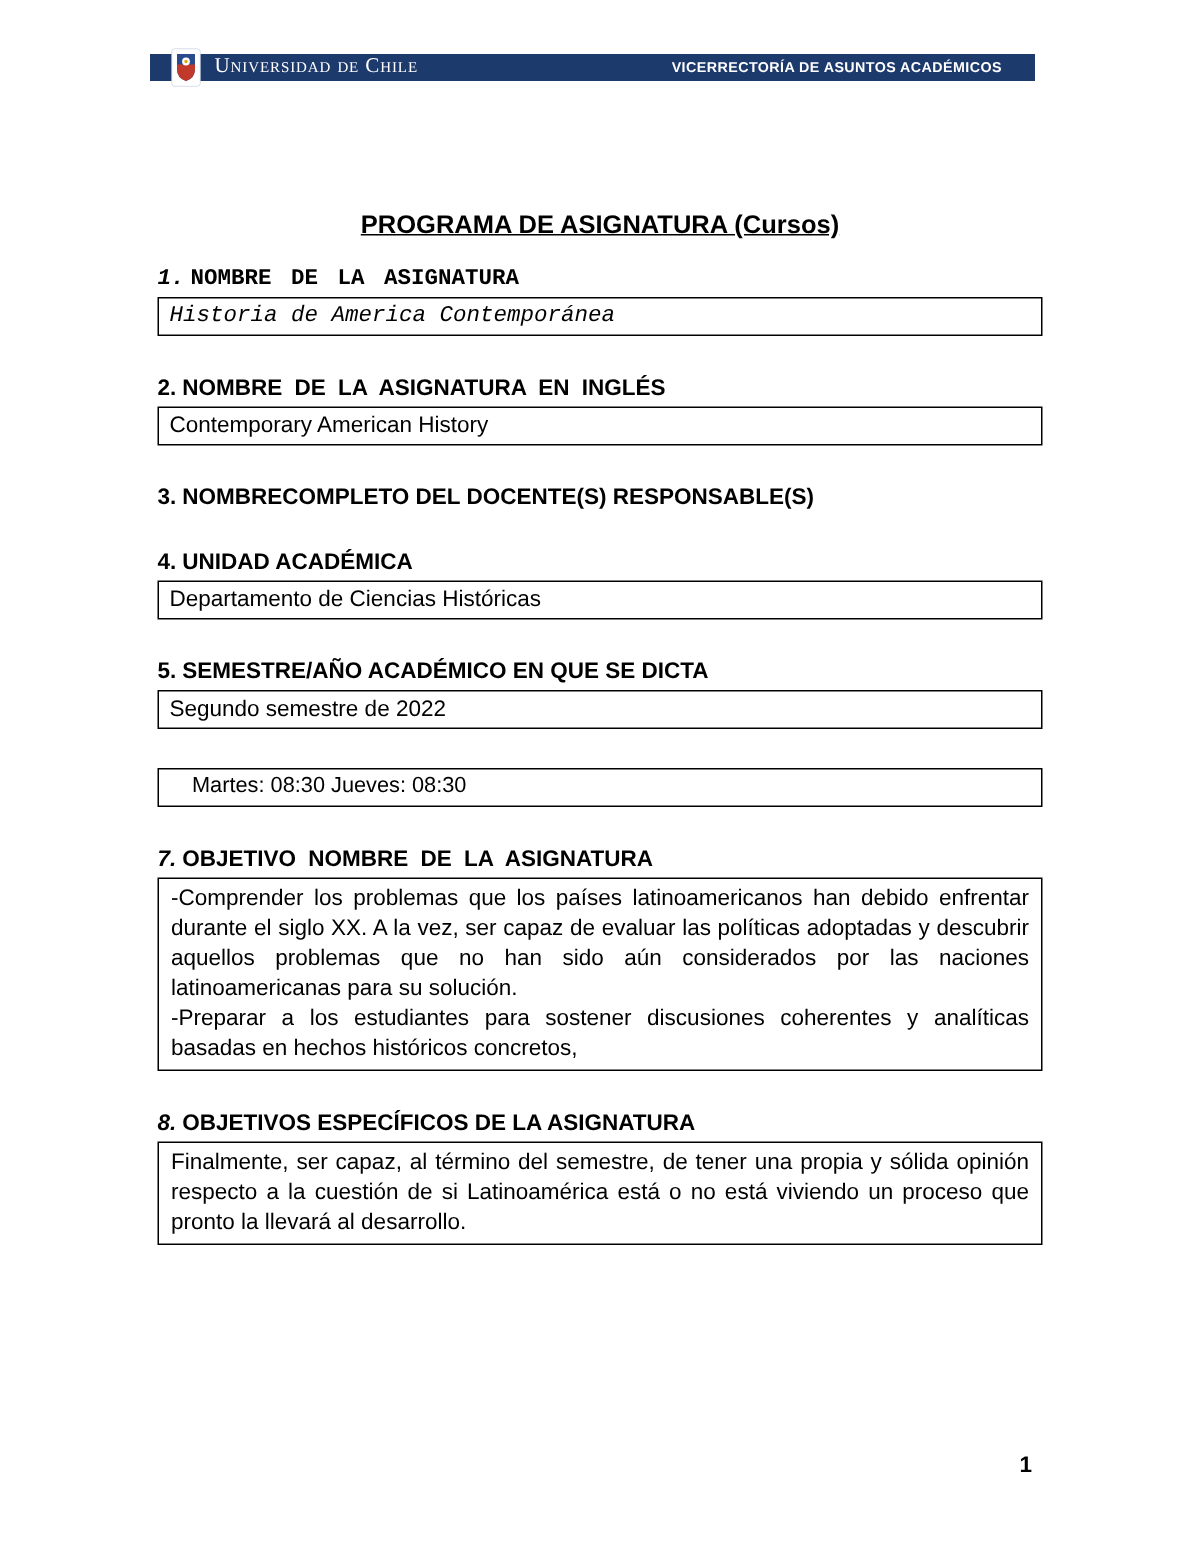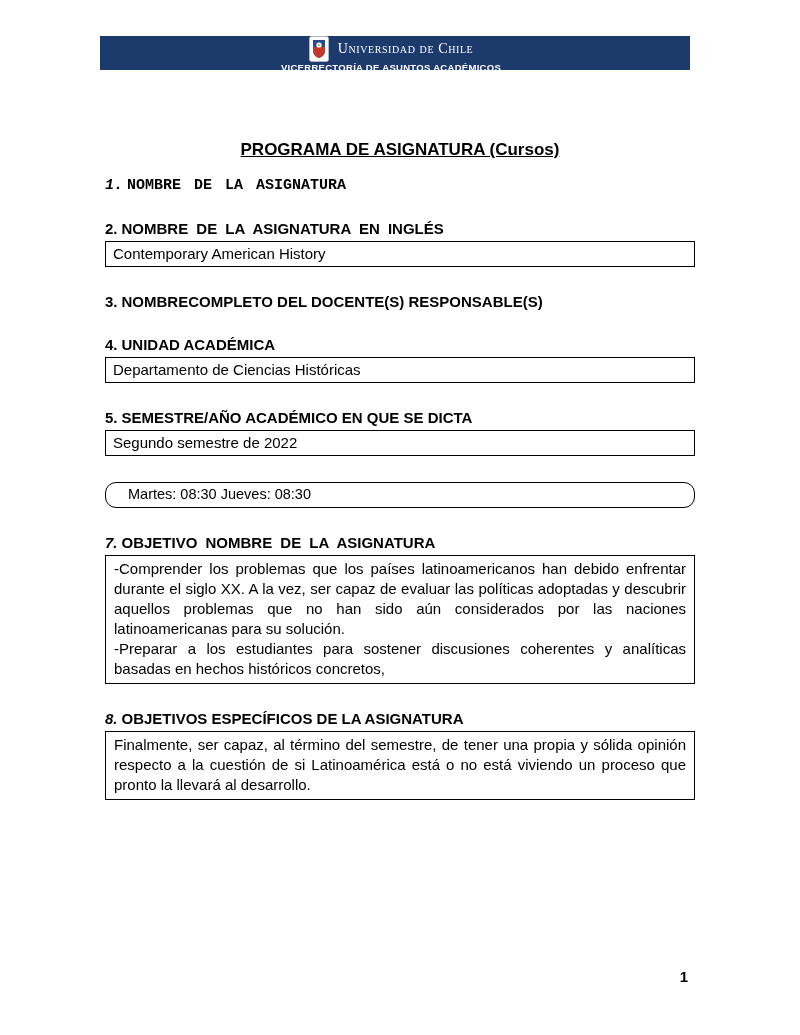--- a/index.html
+++ b/index.html
@@ -10,28 +10,27 @@
     background:#ffffff;
     font-family:"Liberation Sans", sans-serif;
     color:#000;
     overflow:hidden;
   }
 
   
   .header-bar {
     position:absolute;
     left:100px; top:36px;
-    width:590px; height:34px;
+    width:590px; height:18px;
     background:#1d3a6d;
     display:flex;
     align-items:center;
     justify-content:space-between;
     box-sizing:border-box;
     padding:0 22px 0 14px;
-    flex-direction:column;
   }
   .header-left { display:flex; align-items:center; gap:9px; }
   .logo-icon { display:inline-flex; width:20px; height:26px; }
   .univ-name {
     color:#fff;
     font-family:"Liberation Serif", serif;
     font-variant:small-caps;
     font-size:14px;
     letter-spacing:0.6px;
     white-space:nowrap;
@@ -73,21 +72,21 @@
   .section-box {
     border:1px solid #000;
     box-sizing:border-box;
     width:590px;
     padding:2px 7px 3px 7px;
     font-size:15px;
     line-height:19px;
     min-height:24px;
   }
   .section-box.italic { font-style:italic; }
-  .section-box.indent { padding-left:22px; font-size:14.5px;border-radius:11px; }
+  .section-box.indent { padding-left:22px; font-size:14.5px; }
   .section-box.multi {
     line-height:20px;
     padding:3px 8px 4px 8px;
   }
   .section-box.multi p {
     margin:0;
     text-align:justify;
     font-size:15px;
   }
 
@@ -121,20 +120,21 @@
   </div>
 
   <div class="content">
 
     <h1 class="doc-title">PROGRAMA DE ASIGNATURA (Cursos)</h1>
 
     <div class="section first">
       <div class="section-heading wide">
         <span class="num italic">1.</span><span>NOMBRE DE LA ASIGNATURA</span>
       </div>
+      <div class="section-box italic">Historia de America Contemporánea</div>
     </div>
 
     <div class="section">
       <div class="section-heading wide">
         <span class="num">2.</span><span>NOMBRE DE LA ASIGNATURA EN INGLÉS</span>
       </div>
       <div class="section-box">Contemporary American History</div>
     </div>
 
     <div class="section">

